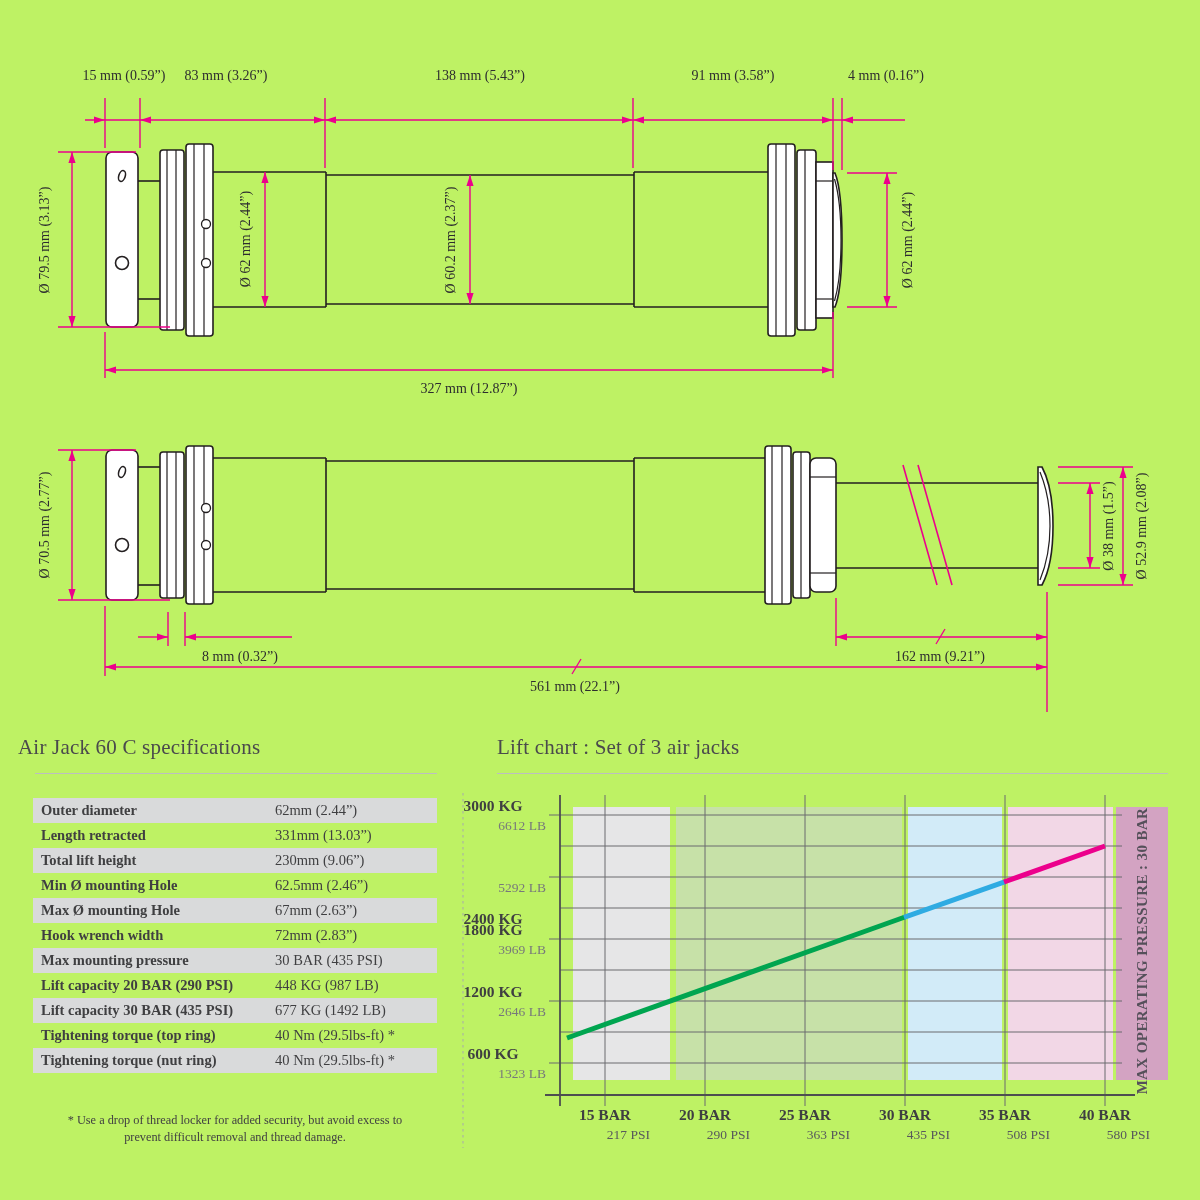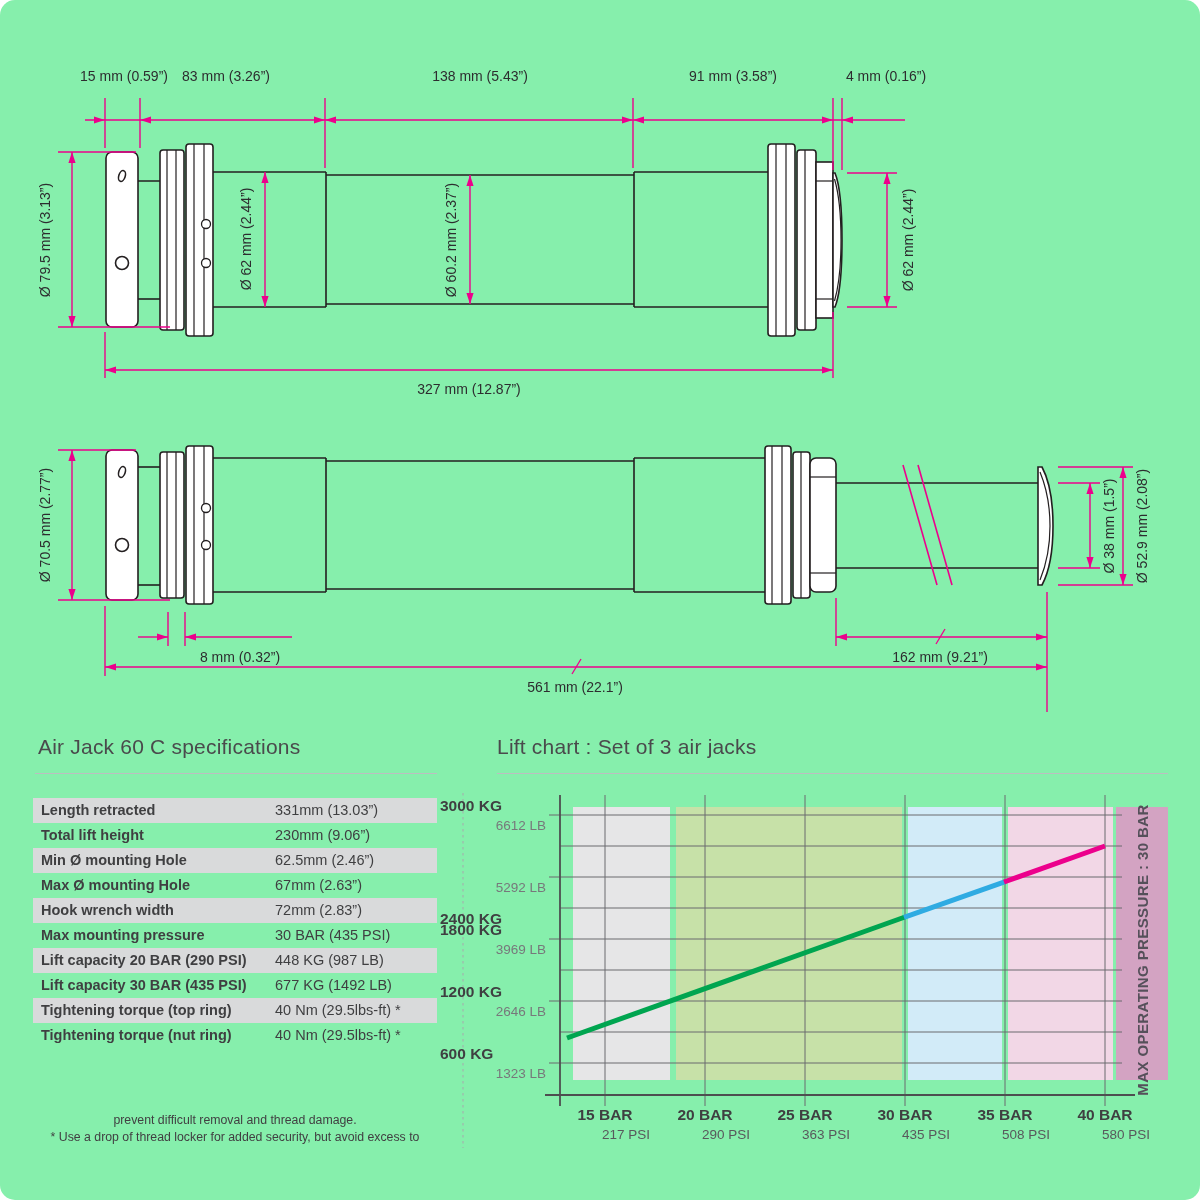--- a/index.html
+++ b/index.html
@@ -1,32 +1,32 @@
 <!DOCTYPE html>
 <html><head>
 <meta charset="utf-8">
 <style>
   html,body{margin:0;padding:0;background:#fff;}
-  #stage{position:relative;width:1200px;height:1200px;background:#86efac;overflow:hidden;
-         font-family:Liberation Sans, sans-serif;color:#3f3f41;border-radius:15px;}
+  #stage{position:relative;width:1200px;height:1200px;background:#bef264;overflow:hidden;
+         font-family:Liberation Serif, serif;color:#3f3f41;}
   #gfx{position:absolute;left:0;top:0;}
   .lab{position:absolute;transform:translate(-50%,-50%);white-space:nowrap;
        font-size:14px;color:#2d2d2f;}
   .lab.rot{transform:translate(-50%,-50%) rotate(-90deg);}
   .sectitle{position:absolute;font-size:21px;font-weight:400;color:#4a4a4c;letter-spacing:.2px;}
   
   #spectable{position:absolute;left:33px;top:798px;width:404px;}
   .specrow{position:relative;height:25px;line-height:25px;font-size:14.5px;}
   .specrow:nth-child(odd){background:#d9dadb;}
   .specrow .sl{position:absolute;left:8px;font-weight:bold;color:#3f3f41;}
   .specrow .sv{position:absolute;left:242px;color:#3f3f41;}
   #footnote{position:absolute;left:33px;top:1112px;width:404px;text-align:center;
             font-size:12.3px;line-height:1.35;color:#414042;}
   
-  .ytickkg{position:absolute;left:440px;width:106px;text-align:left;
+  .ytickkg{position:absolute;left:440px;width:106px;text-align:center;
            font-size:15.5px;font-weight:bold;color:#3f3f41;}
   .yticklb{position:absolute;left:440px;width:106px;text-align:right;
            font-size:13.5px;color:#77787b;}
   .xtickbar{position:absolute;width:90px;text-align:center;top:1106px;
             font-size:15.5px;font-weight:bold;color:#3f3f41;}
   .xtickpsi{position:absolute;width:90px;text-align:right;top:1127px;
             font-size:13.5px;color:#58595c;}
   .vtext{position:absolute;left:1142px;top:950px;width:0;height:0;}
   .vtext span{display:inline-block;white-space:nowrap;
               transform:translate(-50%,-50%) rotate(-90deg);
@@ -257,23 +257,27 @@
 <span class="lab rot" style="left:908px;top:240px">Ø 62 mm (2.44”)</span>
 <span class="lab" style="left:469px;top:389px">327 mm (12.87”)</span>
 
 <span class="lab rot" style="left:45px;top:525px">Ø 70.5 mm (2.77”)</span>
 <span class="lab" style="left:240px;top:657px">8 mm (0.32”)</span>
 <span class="lab" style="left:940px;top:657px">162 mm (9.21”)</span>
 <span class="lab" style="left:575px;top:687px">561 mm (22.1”)</span>
 <span class="lab rot" style="left:1109px;top:526px">Ø 38 mm (1.5”)</span>
 <span class="lab rot" style="left:1142px;top:526px">Ø 52.9 mm (2.08”)</span>
 
-<div class="sectitle" style="left:38px;top:735px">Air Jack 60 C specifications</div>
+<div class="sectitle" style="left:18px;top:735px">Air Jack 60 C specifications</div>
 
 <div id="spectable">
+  <div class="specrow">
+        <span class="sl">Outer diameter</span>
+        <span class="sv">62mm (2.44”)</span>
+      </div>
   <div class="specrow">
         <span class="sl">Length retracted</span>
         <span class="sv">331mm (13.03”)</span>
       </div>
   <div class="specrow">
         <span class="sl">Total lift height</span>
         <span class="sv">230mm (9.06”)</span>
       </div>
   <div class="specrow">
         <span class="sl">Min Ø mounting Hole</span>
@@ -303,22 +307,22 @@
         <span class="sl">Tightening torque (top ring)</span>
         <span class="sv">40 Nm (29.5lbs-ft) *</span>
       </div>
   <div class="specrow">
         <span class="sl">Tightening torque (nut ring)</span>
         <span class="sv">40 Nm (29.5lbs-ft) *</span>
       </div>
 </div>
 
 <div id="footnote">
+  <div>* Use a drop of thread locker for added security, but avoid excess to</div>
   <div>prevent difficult removal and thread damage.</div>
-  <div>* Use a drop of thread locker for added security, but avoid excess to</div>
 </div>
 
 <div class="sectitle" style="left:497px;top:735px">Lift chart : Set of 3 air jacks</div>
 
 <div class="ytickkg" style="top:797px">3000 KG</div>
 <div class="yticklb" style="top:818px">6612 LB</div>
 <div class="ytickkg" style="top:910px">2400 KG</div>
 <div class="yticklb" style="top:880px">5292 LB</div>
 <div class="ytickkg" style="top:921px">1800 KG</div>
 <div class="yticklb" style="top:942px">3969 LB</div>

